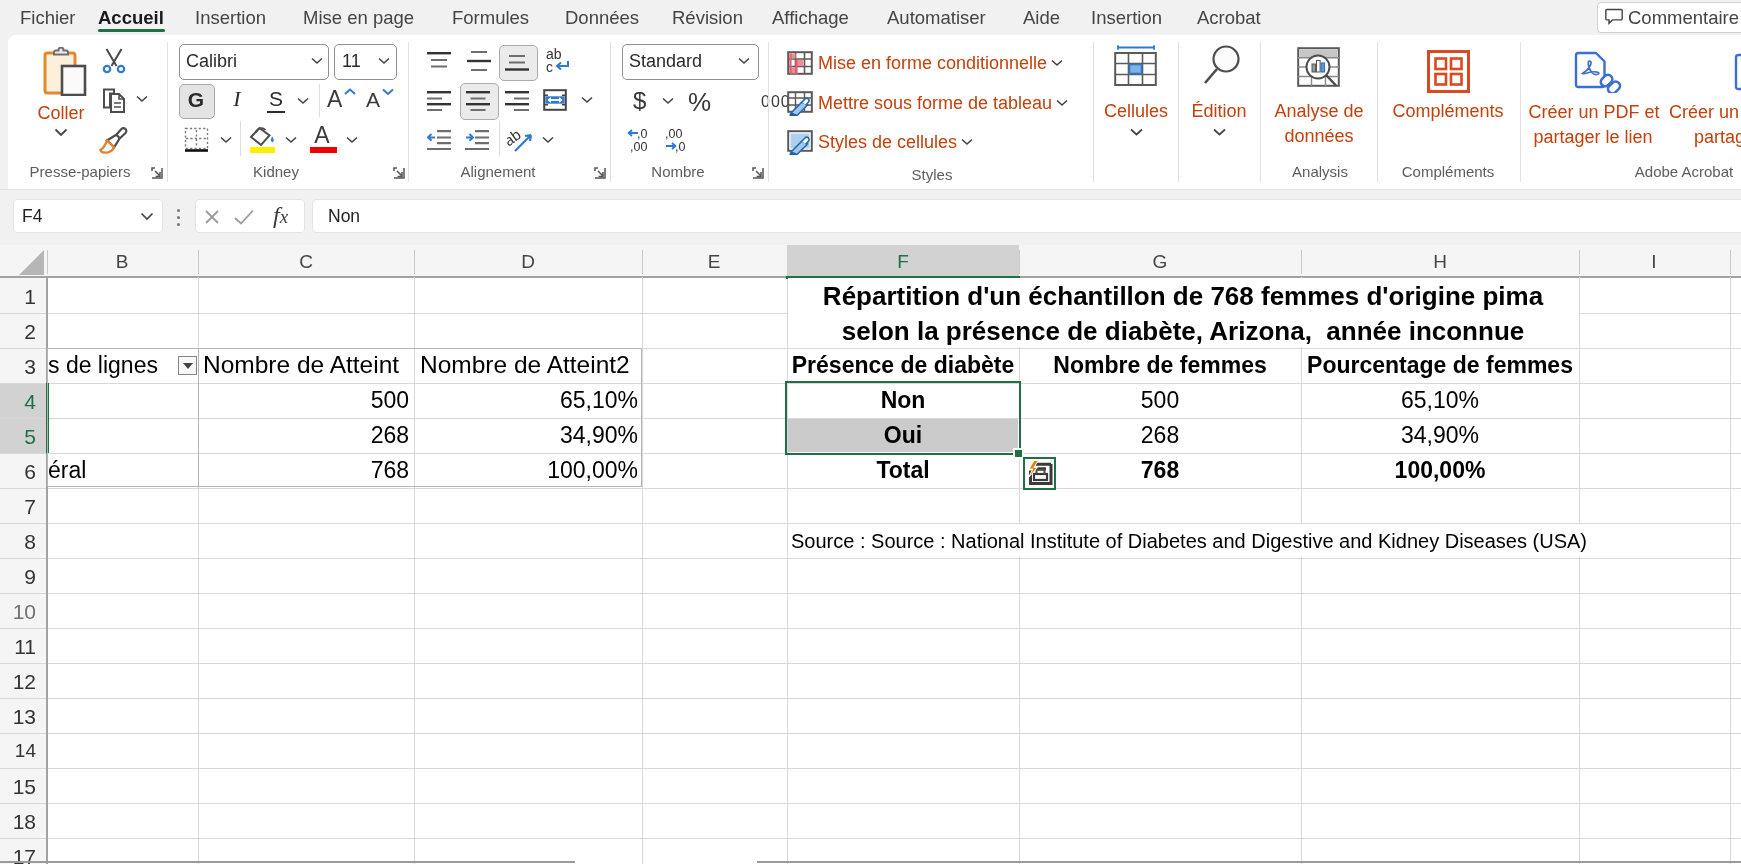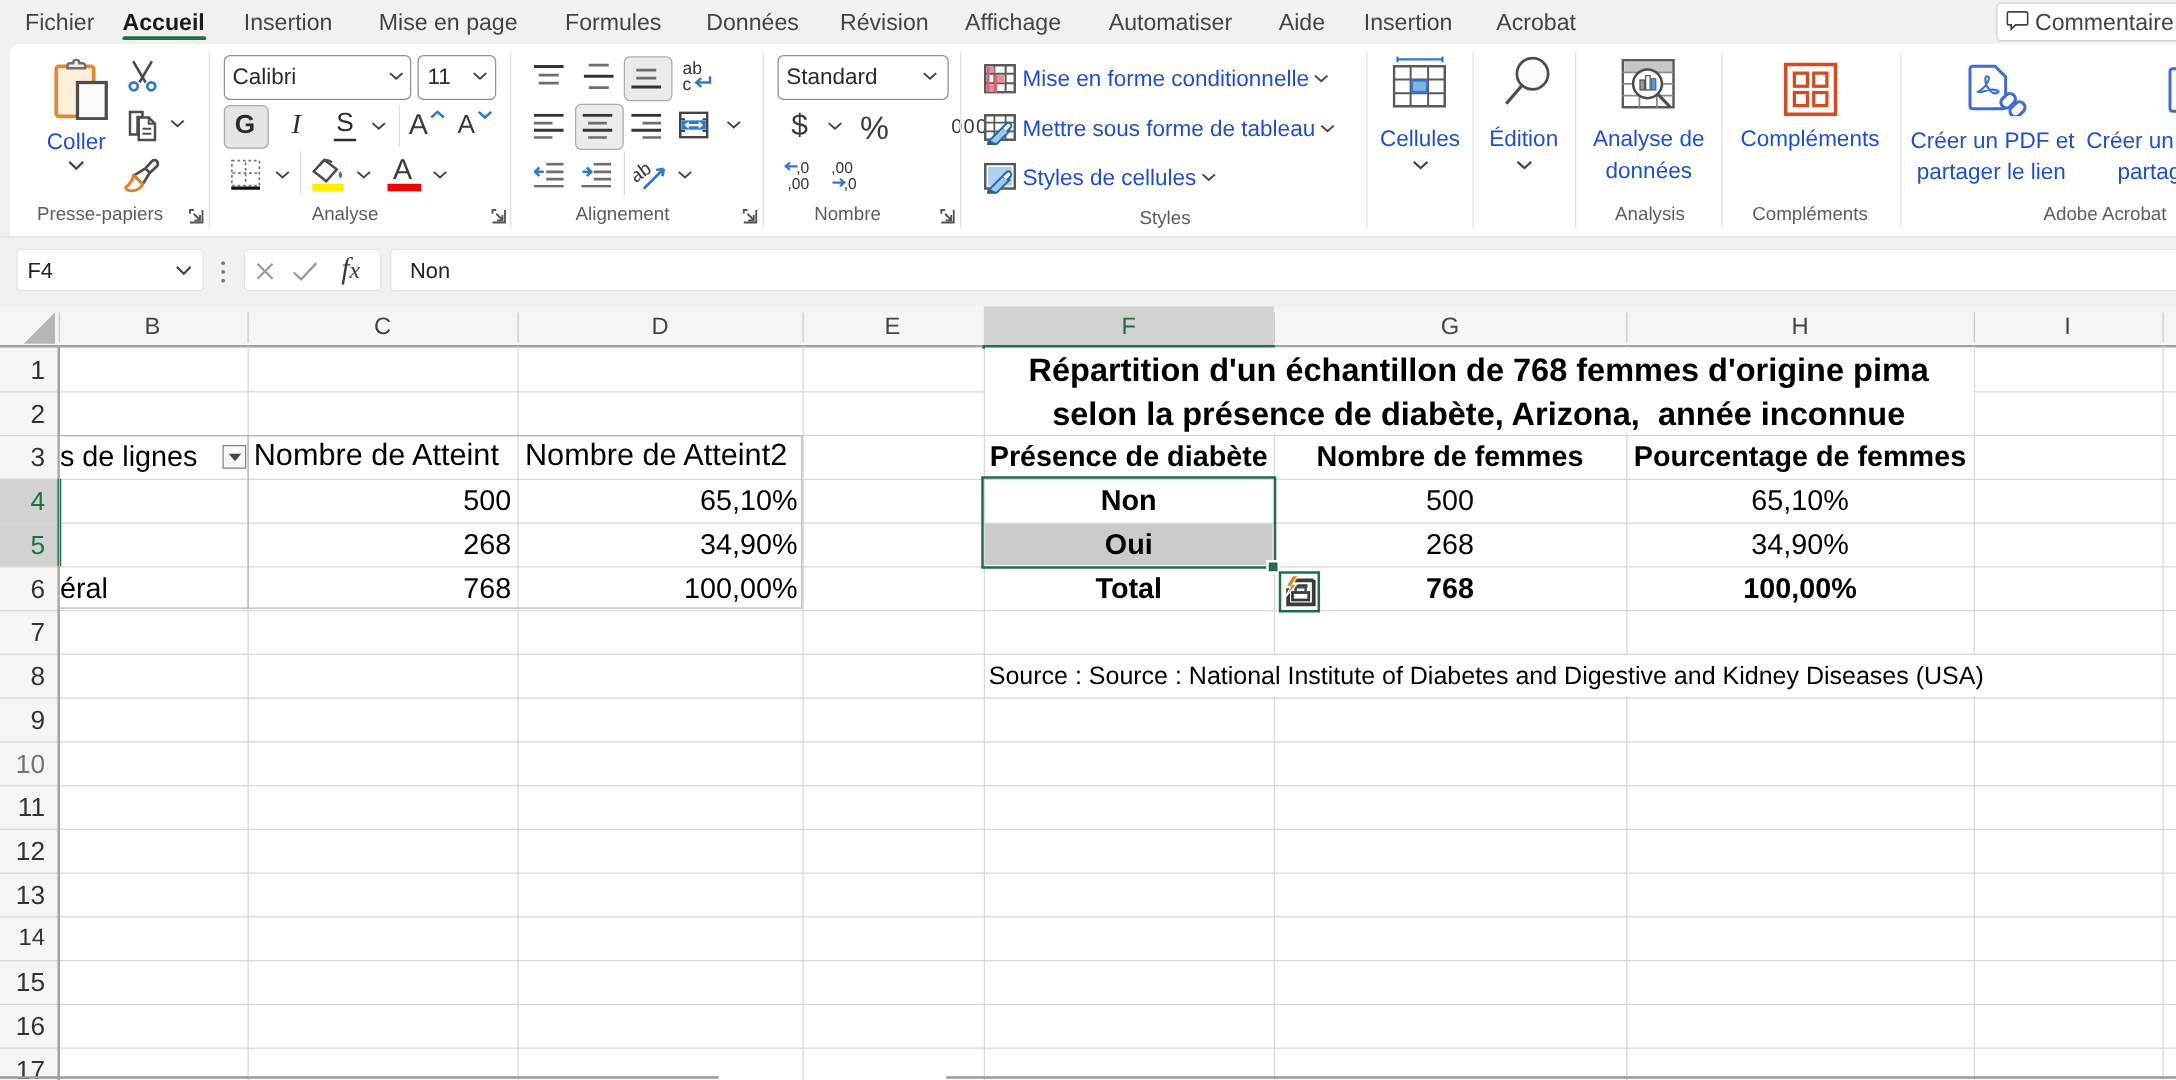--- a/index.html
+++ b/index.html
@@ -3,21 +3,21 @@
 <meta charset="utf-8">
 <style>
   html,body{margin:0;padding:0;}
   body{font-family:"Liberation Sans", sans-serif; width:1741px; height:864px; overflow:hidden;}
   #app{position:absolute; top:0; left:0; width:1741px; height:864px; background:#f1f1f1; overflow:hidden;}
   .abs{position:absolute;}
   .tab{position:absolute; top:7px; font-size:18.5px; color:#444; white-space:nowrap;}
   .vline{position:absolute; width:1px; background:#d6d6d6;}
   .hline{position:absolute; height:1px; background:#d6d6d6;}
   .glab{position:absolute; font-size:15px; color:#5d5d5d; white-space:nowrap; transform:translateX(-50%);}
-  .rbtxt{font-size:18px; color:#1d4ed8; white-space:nowrap;}
+  .rbtxt{font-size:18px; color:#c2410c; white-space:nowrap;}
   .cell{position:absolute; font-size:23px; color:#000; white-space:nowrap;}
   .bold{font-weight:bold;}
   .ctr{transform:translateX(-50%);}
 </style>
 </head>
 <body>
 <div id="app">
 
   <div id="menubar">
     <div class="tab" style="left:20px;">Fichier</div>
@@ -120,21 +120,21 @@
   </svg>
   <div class="abs" style="left:250px; top:147px; width:25px; height:6px; background:#ffee00;"></div>
   <svg class="abs" style="left:285px; top:136px;" width="12" height="8" viewBox="0 0 12 8">
       <path d="M1 1.5 L6 6 L11 1.5" fill="none" stroke="#444" stroke-width="1.6"></path>
     </svg>
   <div class="abs" style="left:322px; top:122px; font-size:23px; color:#3a3a3a; transform:translateX(-50%);">A</div>
   <div class="abs" style="left:310px; top:147px; width:27px; height:6px; background:#f00000;"></div>
   <svg class="abs" style="left:346px; top:136px;" width="12" height="8" viewBox="0 0 12 8">
       <path d="M1 1.5 L6 6 L11 1.5" fill="none" stroke="#444" stroke-width="1.6"></path>
     </svg>
-  <div class="glab" style="left:276px; top:163px;">Analyse</div>
+  <div class="glab" style="left:276px; top:163px;">Kidney</div>
   <svg class="abs" style="left:392px; top:166px;" width="14" height="14" viewBox="0 0 14 14">
     <path d="M2 5 v-3 h3 M2 12 h10 v-10" fill="none" stroke="#555" stroke-width="1.5"></path>
     <path d="M5 5 l5 5 M10 6 v4.4 h-4.4" fill="none" stroke="#555" stroke-width="1.5"></path>
   </svg>
   <div class="vline" style="left:408px; top:42px; height:140px; background:#e0e0e0;"></div>
 
   <svg class="abs" style="left:427px; top:52px;" width="24" height="18" viewBox="0 0 24 18">
       <path d="M0 1.2 h24" stroke="#333" stroke-width="2.4"></path>
       <path d="M4 8 h16 M4 14.5 h16" stroke="#6e6e6e" stroke-width="2.2"></path>
     </svg>
@@ -418,21 +418,21 @@
     <div class="cell" style="left:36px; top:460px; font-size:21px; color:#333; transform:translateX(-100%);">6</div>
     <div class="cell" style="left:36px; top:495px; font-size:21px; color:#333; transform:translateX(-100%);">7</div>
     <div class="cell" style="left:36px; top:530px; font-size:21px; color:#333; transform:translateX(-100%);">8</div>
     <div class="cell" style="left:36px; top:565px; font-size:21px; color:#333; transform:translateX(-100%);">9</div>
     <div class="cell" style="left:36px; top:600px; font-size:21px; color:#737373; transform:translateX(-100%);">10</div>
     <div class="cell" style="left:36px; top:635px; font-size:21px; color:#333; transform:translateX(-100%);">11</div>
     <div class="cell" style="left:36px; top:670px; font-size:21px; color:#333; transform:translateX(-100%);">12</div>
     <div class="cell" style="left:36px; top:705px; font-size:21px; color:#333; transform:translateX(-100%);">13</div>
     <div class="cell" style="left:36px; top:740px; font-size:19px; color:#333; transform:translateX(-100%);">14</div>
     <div class="cell" style="left:36px; top:775px; font-size:21px; color:#333; transform:translateX(-100%);">15</div>
-    <div class="cell" style="left:36px; top:810px; font-size:21px; color:#333; transform:translateX(-100%);">16</div>
+    <div class="cell" style="left:36px; top:810px; font-size:21px; color:#333; transform:translateX(-100%);">18</div>
     <div class="cell" style="left:36px; top:845px; font-size:21px; color:#333; transform:translateX(-100%);">17</div>
 
     <div class="abs" style="left:786px; top:275.5px; width:234px; height:3px; background:#1e7145;"></div>
     <div class="abs" style="left:46px; top:383px; width:3px; height:70px; background:#1e7145;"></div>
 
     <div class="abs" style="left:47px; top:348px; width:595px; height:139px; border:1px solid #b5b5b5; box-sizing:border-box;"></div>
     <div class="vline" style="left:198px; top:348px; height:139px; background:#b5b5b5;"></div>
 
     <div class="hline" style="left:0px; top:861px; width:575px; height:1.5px; background:#9b9b9b;"></div>
     <div class="hline" style="left:757px; top:861px; width:984px; height:1.5px; background:#9b9b9b;"></div>

